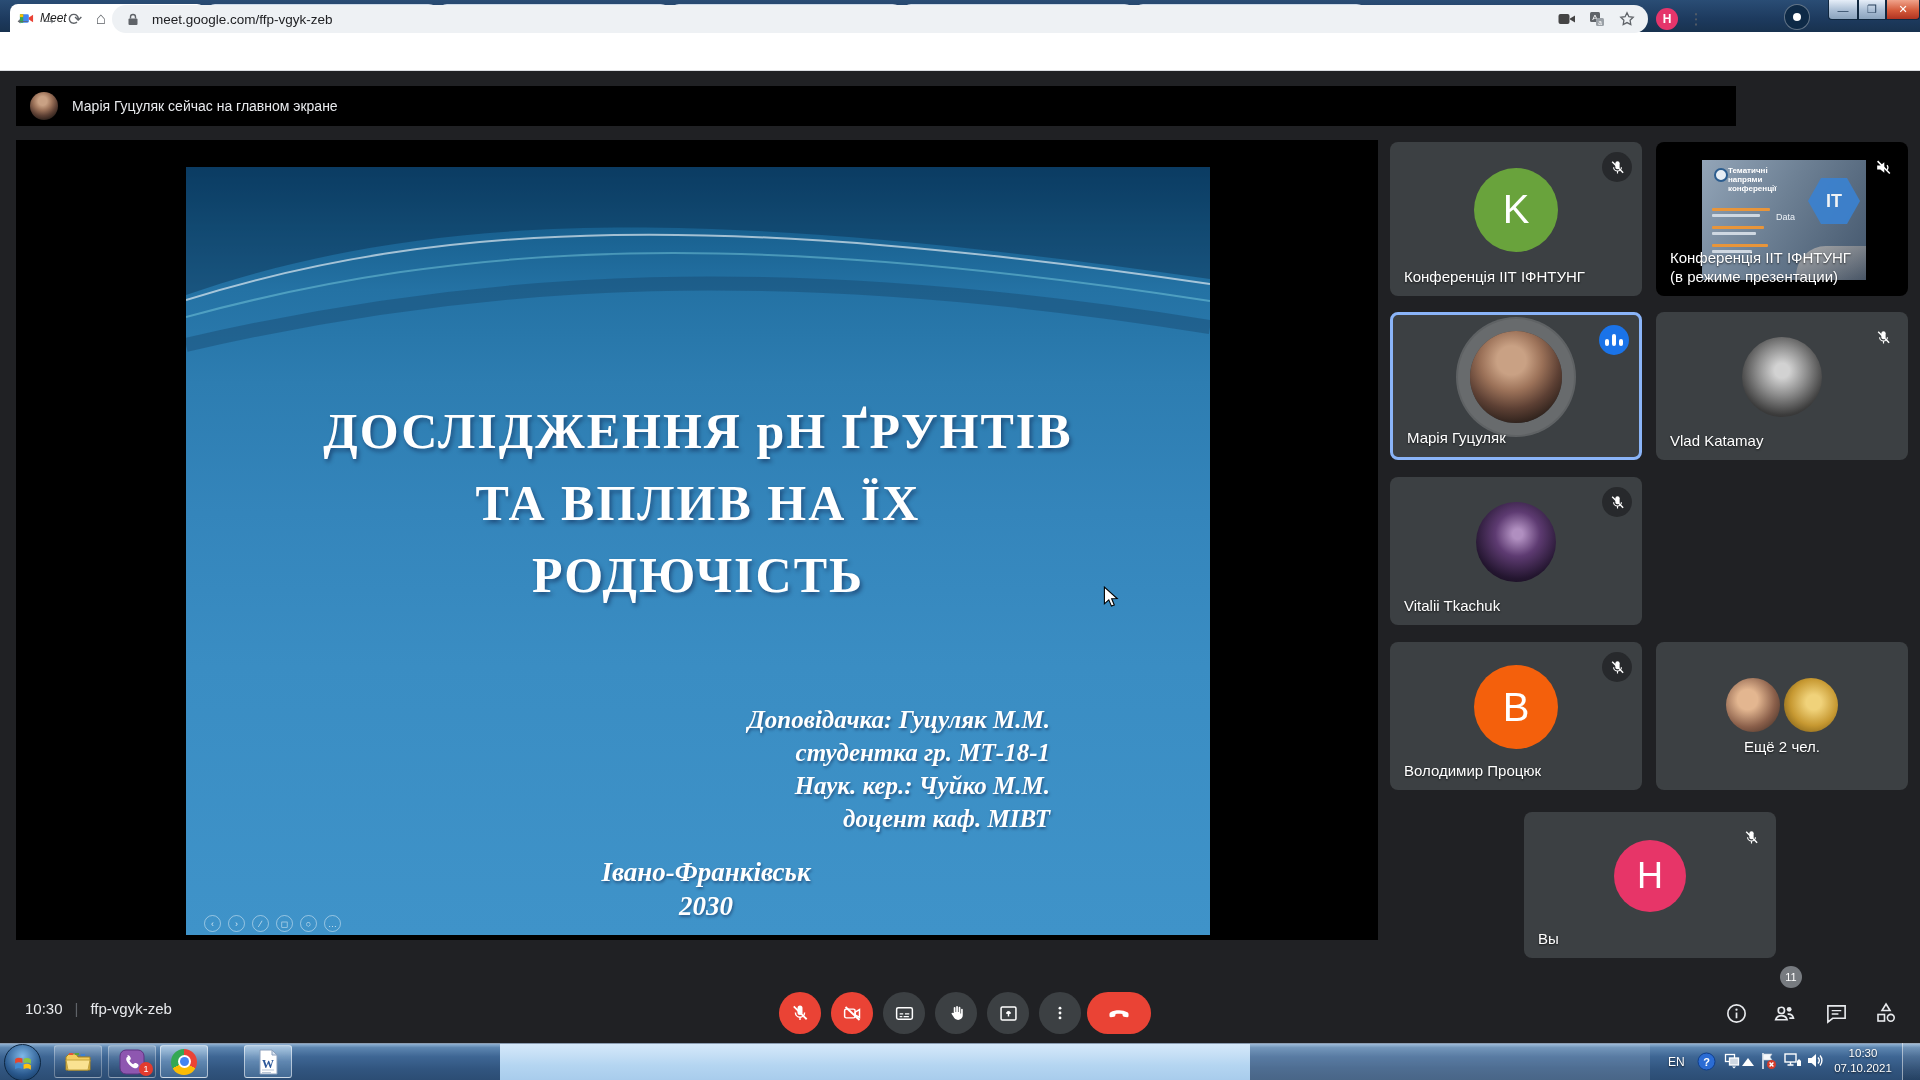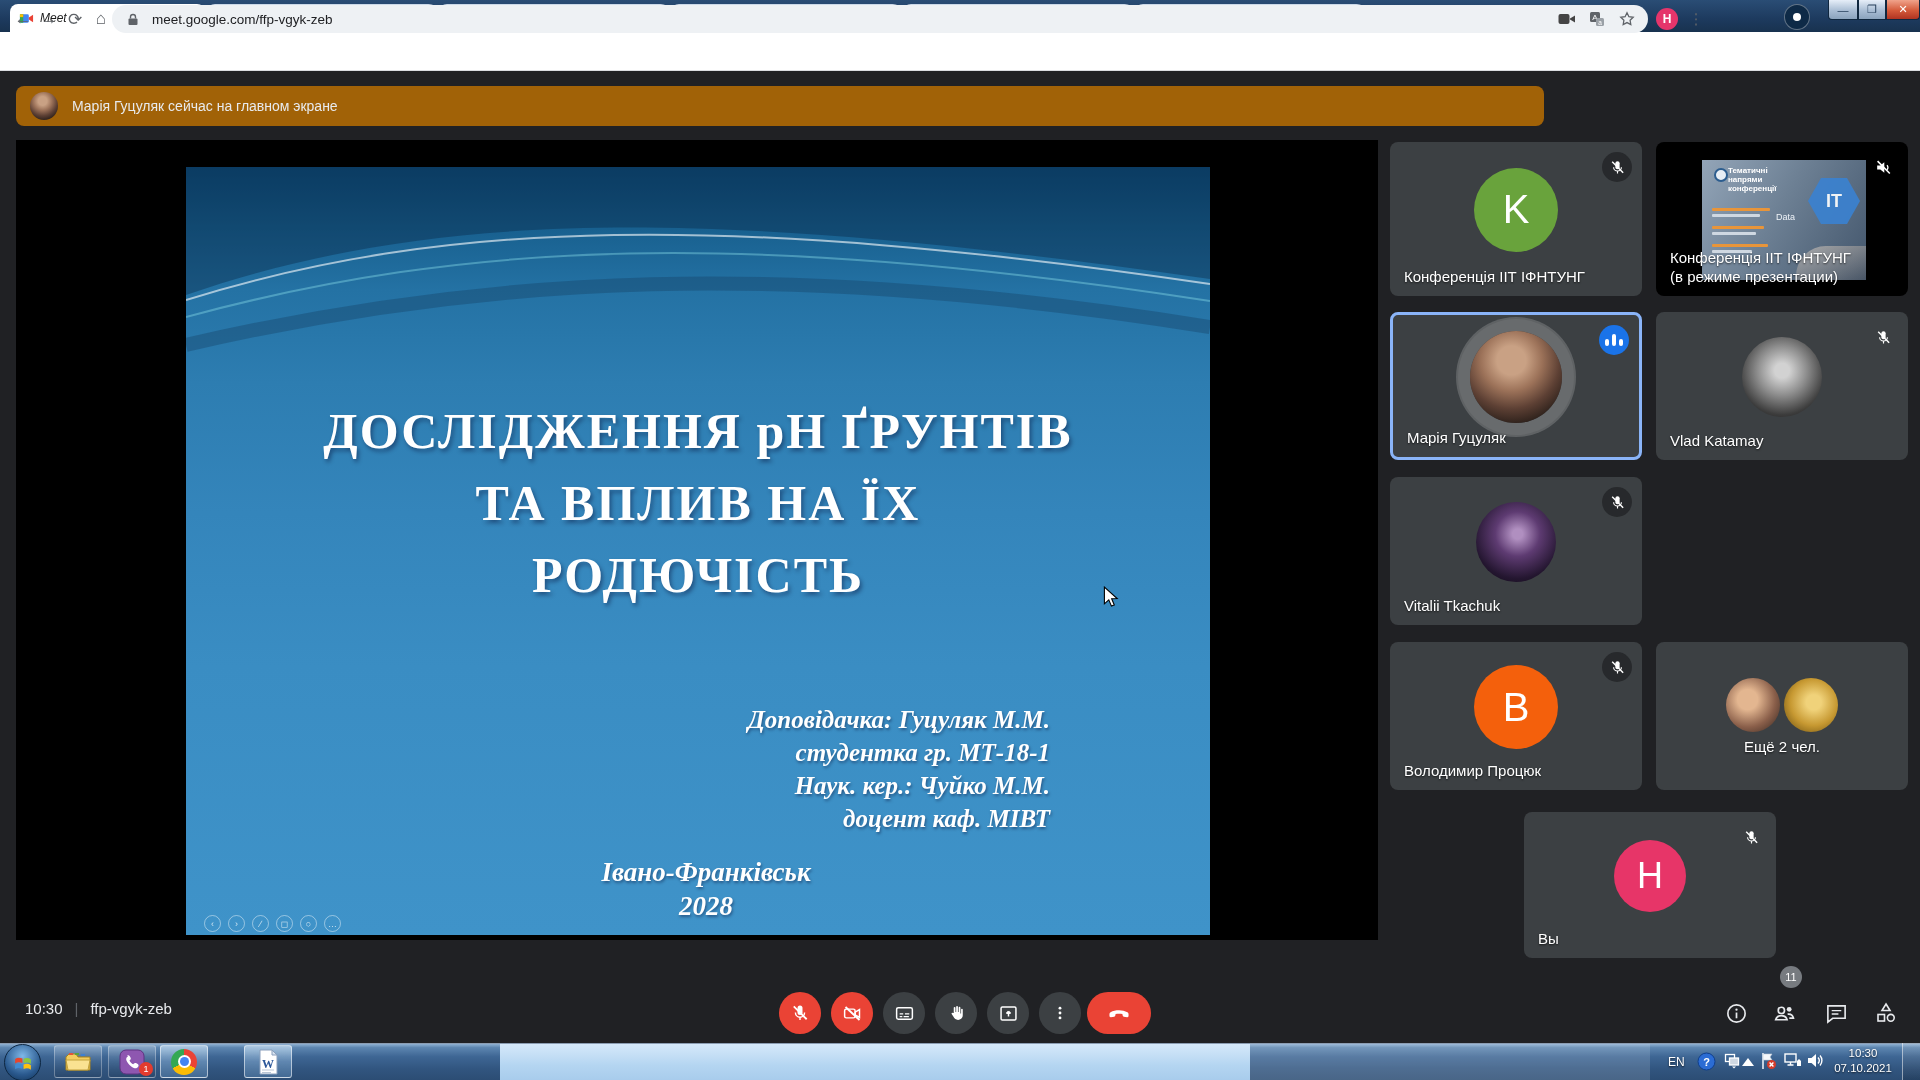--- a/index.html
+++ b/index.html
@@ -38,21 +38,21 @@
   .urlpill{left:112px;top:5px;width:1536px;height:28px;border-radius:14px;background:#eef1f4;
     display:flex;align-items:center;padding:0 10px;box-sizing:border-box;}
   .urltext{color:#202124;font-size:13.5px;margin-left:8px;flex:1;}
   .pillicon{width:22px;height:22px;display:flex;align-items:center;justify-content:center;flex:none;color:#5f6368;}
   .avatarH{left:1656px;top:8px;width:22px;height:22px;border-radius:50%;color:#fff;font-size:12px;font-weight:bold;
     display:flex;align-items:center;justify-content:center;}
   .menudots{left:1684px;top:7px;width:24px;height:24px;color:#5f6368;font-size:15px;
     display:flex;align-items:center;justify-content:center;letter-spacing:0;}
 
   
-  .banner{left:16px;top:86px;width:1528px;height:40px;border-radius:8px;background:#a16207;
+  .banner{left:16px;top:86px;width:1720px;height:40px;border-radius:0;background:#000000;
     display:flex;align-items:center;padding:0 14px;box-sizing:border-box;}
   .banner .bav{width:28px;height:28px;border-radius:50%;flex:none;}
   .banner .btxt{color:#e8eaed;font-size:14px;margin-left:14px;}
 
   .share{left:16px;top:140px;width:1362px;height:800px;background:#000;}
   .slide{left:170px;top:27px;width:1024px;height:768px;
     background:linear-gradient(180deg,#0d4a77 0%,#18608f 8%,#2472a4 16%,#2d7db1 28%,#3485bb 45%,#3a8dc3 65%,#3f93c9 100%);
     overflow:hidden;font-family:"Liberation Serif","DejaVu Serif",serif;color:#fff;}
   .sl-univ{left:0;top:42px;width:1024px;text-align:center;font-style:italic;font-size:28px;line-height:37px;
     text-shadow:1px 2px 3px rgba(0,0,40,.45);}
@@ -278,21 +278,21 @@
         <div>РОДЮЧІСТЬ</div>
       </div>
       <div class="abs sl-speaker">
         <div>Доповідачка: Гуцуляк М.М.</div>
         <div>студентка гр. МТ-18-1</div>
         <div>Наук. кер.:  Чуйко М.М.</div>
         <div>доцент каф. МІВТ</div>
       </div>
       <div class="abs sl-city">
         <div>Івано-Франківськ</div>
-        <div>2028</div>
+        <div>2030</div>
       </div>
       <div class="abs ptool">
         <span class="pc">‹</span>
         <span class="pc">›</span>
         <span class="pc">∕</span>
         <span class="pc">◻</span>
         <span class="pc">○</span>
         <span class="pc">…</span>
       </div>
     </div>

